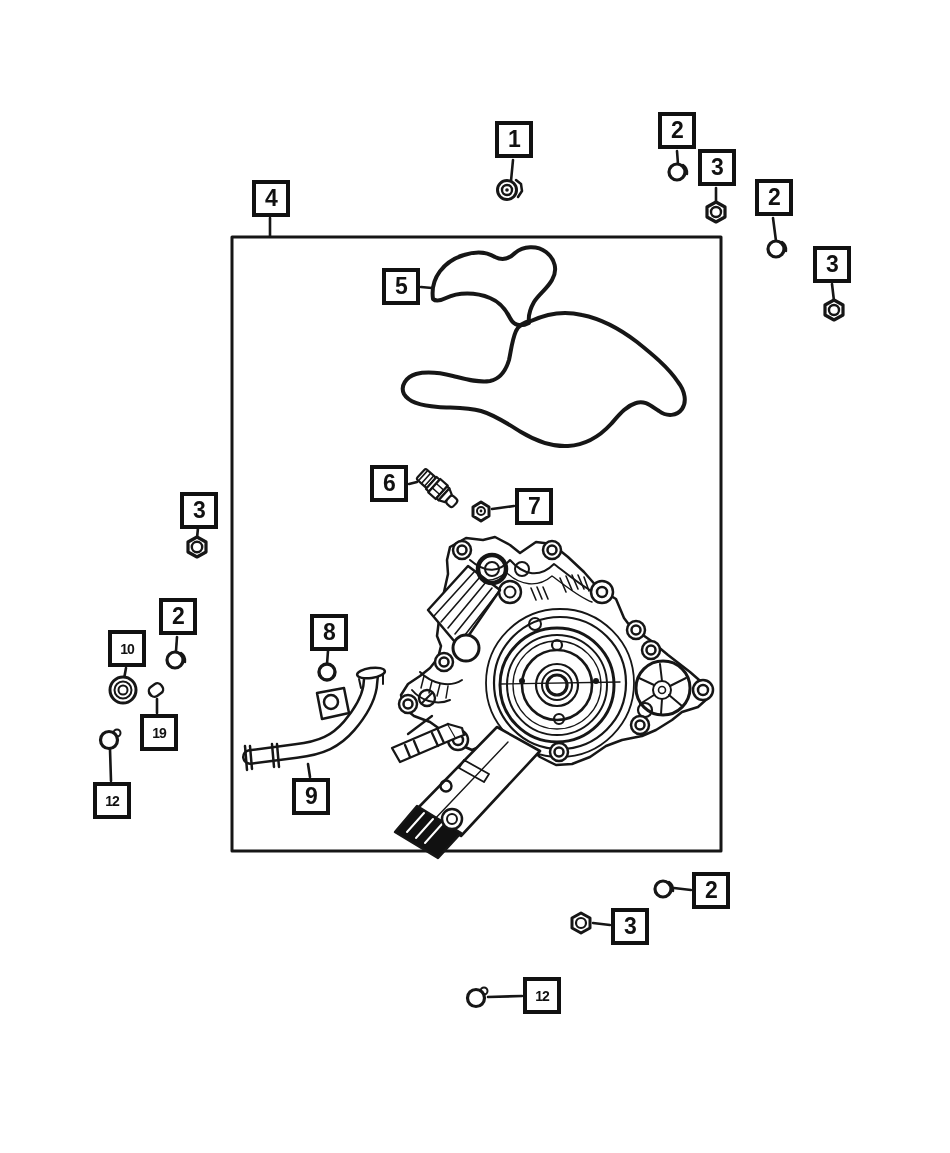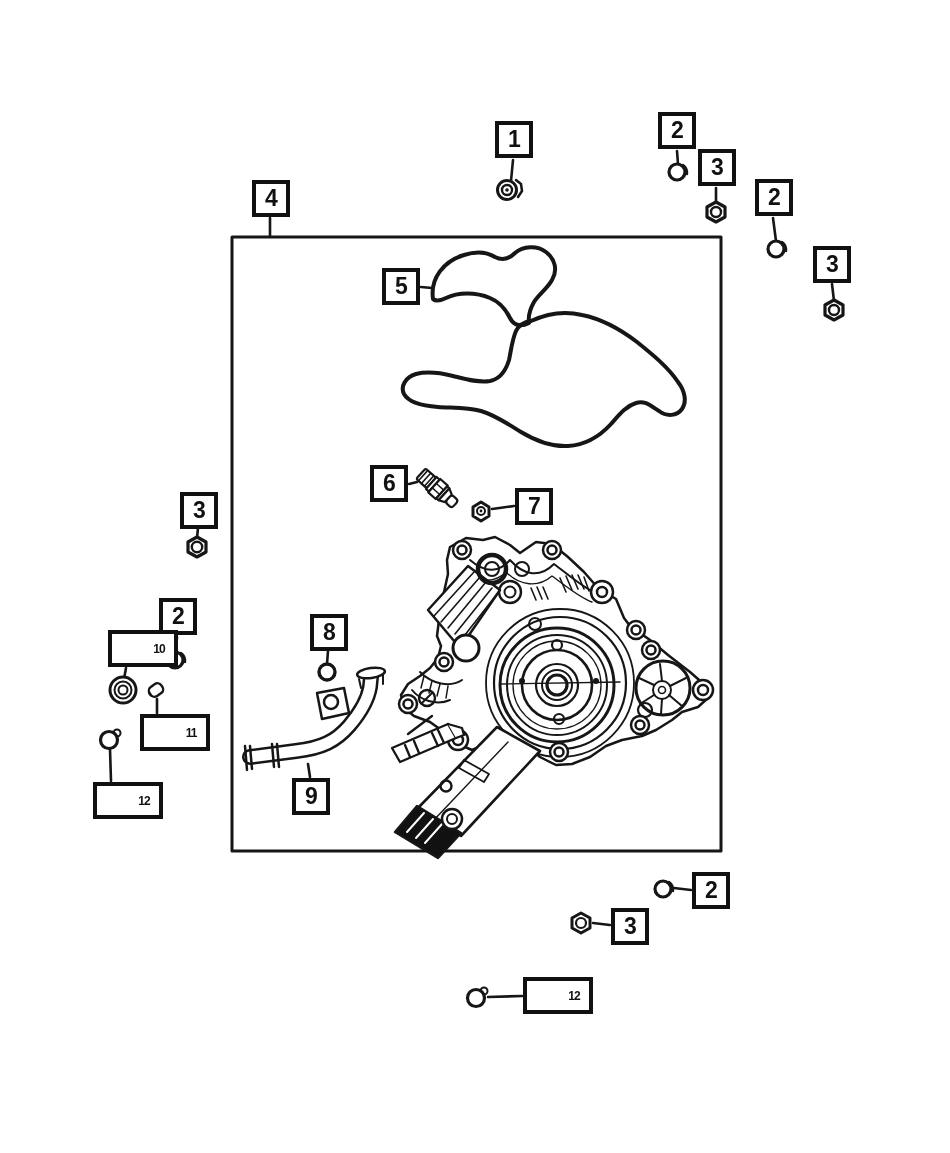--- a/index.html
+++ b/index.html
@@ -3,21 +3,21 @@
 <meta charset="utf-8">
 <style>
   html,body{margin:0;padding:0;background:#fff;}
   .stage{position:relative;width:950px;height:1153px;background:#ffffff;overflow:hidden;
          font-family:"Liberation Sans",sans-serif;}
   .stage svg{position:absolute;left:0;top:0;}
   .callout{position:absolute;width:30px;height:29px;border:4px solid #111;background:#fff;
            display:flex;align-items:center;justify-content:center;
            font-weight:bold;font-size:23px;color:#111;line-height:1;z-index:5;
            letter-spacing:-1px;}
-  .callout.two{font-size:12px;padding-left:32px;}
+  .callout.two{font-size:14px;}
 </style>
 </head>
 <body>
 
 <div class="stage">
 
 <svg width="950" height="1153" viewBox="0 0 950 1153">
   <g stroke="#161616" fill="none" stroke-linecap="round" stroke-linejoin="round">
 
     <rect x="232" y="237" width="489" height="614" stroke-width="3"></rect>
@@ -259,21 +259,21 @@
 <div class="callout" style="left:698px;top:149px">3</div>
 <div class="callout" style="left:755px;top:179px">2</div>
 <div class="callout" style="left:813px;top:246px">3</div>
 <div class="callout" style="left:252px;top:180px">4</div>
 <div class="callout" style="left:382px;top:268px">5</div>
 <div class="callout" style="left:370px;top:465px">6</div>
 <div class="callout" style="left:515px;top:488px">7</div>
 <div class="callout" style="left:180px;top:492px">3</div>
 <div class="callout" style="left:159px;top:598px">2</div>
 <div class="callout two" style="left:108px;top:630px">10</div>
-<div class="callout two" style="left:140px;top:714px">11</div>
+<div class="callout two" style="left:140px;top:714px">19</div>
 <div class="callout two" style="left:93px;top:782px">12</div>
 <div class="callout" style="left:310px;top:614px">8</div>
 <div class="callout" style="left:292px;top:778px">9</div>
 <div class="callout" style="left:692px;top:872px">2</div>
 <div class="callout" style="left:611px;top:908px">3</div>
 <div class="callout two" style="left:523px;top:977px">12</div>
 
 </div>
 
 </body></html>

